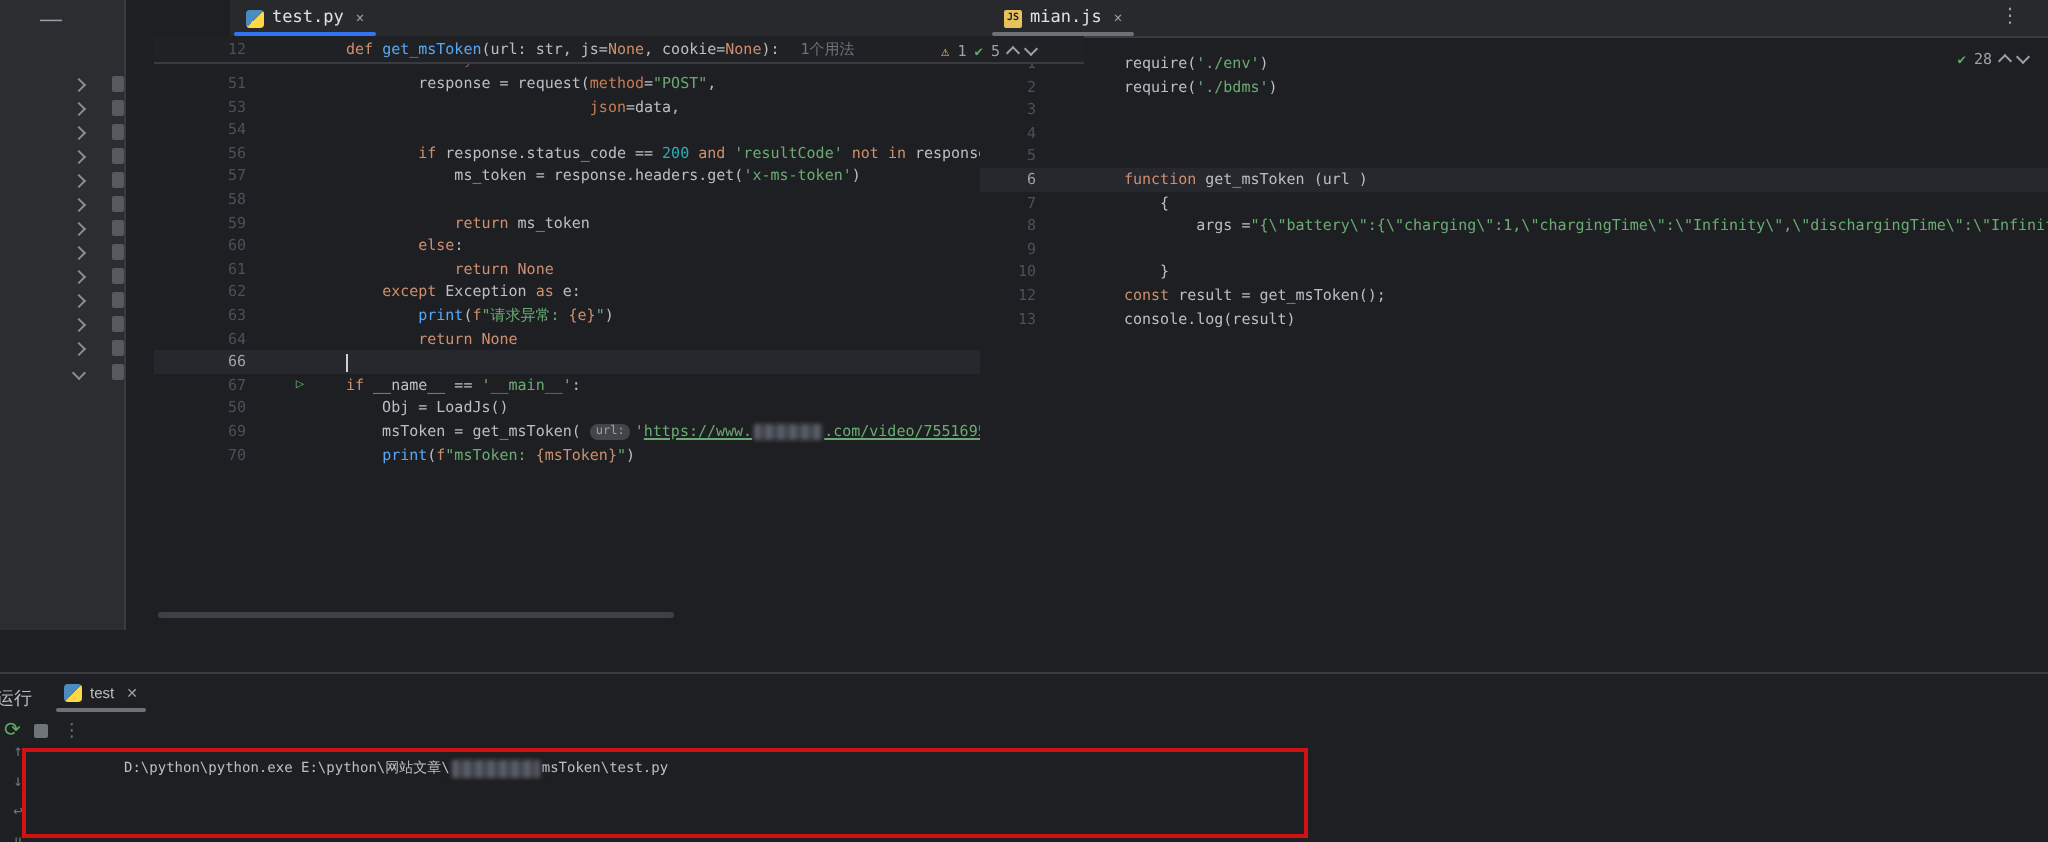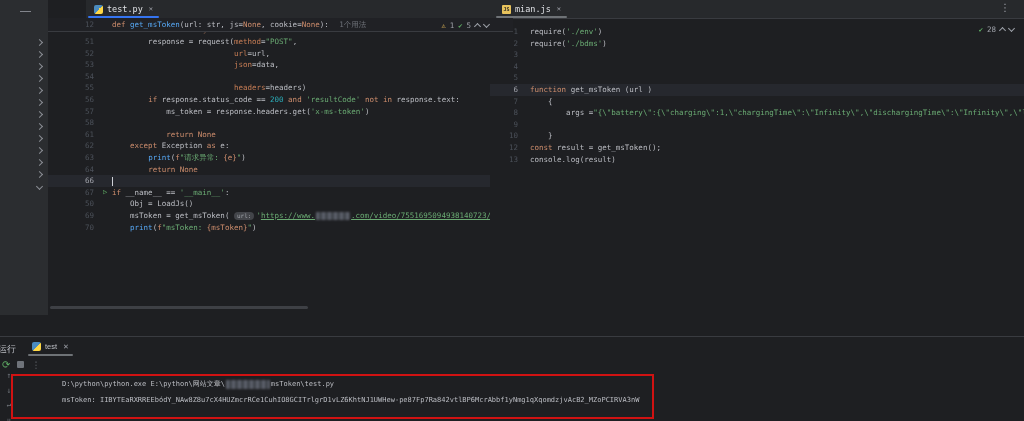--- a/index.html
+++ b/index.html
@@ -10,42 +10,42 @@
   
   #project-strip{position:absolute;left:0;top:0;width:62px;height:315px;background:#2b2d30;border-right:1px solid #393b40;}
   #strip-min{position:absolute;left:20px;top:4px;color:#9da0a8;font-size:11px;cursor:default;}
   .trow{position:relative;height:12px;display:flex;align-items:center;}
   .chev{width:4px;height:4px;border-right:1.2px solid #8a8d93;border-bottom:1.2px solid #8a8d93;
         transform:rotate(-45deg);margin-left:37px;flex:none;}
   .chev.exp{transform:rotate(45deg);}
   .treefrag{width:6px;height:8px;background:#56595f;border-radius:1px;margin-left:auto;margin-right:0px;flex:none;}
   
   .pane{position:absolute;top:0;height:315px;background:#1e1f22;}
-  #left-pane{left:48px;width:427px;border-right:7px solid #fde047;padding-left:38px;}
+  #left-pane{left:77px;width:427px;border-right:7px solid #fde047;padding-left:38px;}
   #right-pane{left:490px;width:534px;}
   .tabbar{position:relative;height:18px;background:#27292c;border-bottom:1px solid #393b40;}
   .tab{position:absolute;top:0;height:18px;display:inline-flex;align-items:center;gap:4px;padding:0 8px;}
   .tab .ttl{font-size:8.5px;color:#dfe1e5;}
   .close{font-size:7px;color:#9da0a8;margin-left:2px;}
   .ul{position:absolute;left:2px;right:2px;bottom:0;height:2px;border-radius:1px;}
   .ul.blue{background:#3574f0;}
   .ul.gray{background:#6e7276;}
   .kebab{position:absolute;top:2px;color:#9da0a8;font-size:10px;letter-spacing:0;}
   .py-icon{width:9px;height:9px;border-radius:2px;background:linear-gradient(135deg,#4b8bbe 0 50%,#ffd845 50% 100%);flex:none;}
   .js-icon{width:9px;height:9px;border-radius:1px;background:#e8c35c;color:#1e1f22;font-size:5px;font-weight:bold;
            display:flex;align-items:center;justify-content:center;flex:none;}
   
   .inspect{position:absolute;display:flex;align-items:center;gap:4px;font-size:7.5px;color:#9da0a8;z-index:5;}
   .warnico{color:#f2c55c;font-size:7px;}
   .okico{color:#5fad65;font-size:7px;}
   .ichev{width:4px;height:4px;border-right:1.2px solid #9da0a8;border-bottom:1.2px solid #9da0a8;display:inline-block;}
   .ichev.up{transform:rotate(-135deg);margin-top:2px;}
   .ichev.dn{transform:rotate(45deg);margin-bottom:2px;}
   
-  .crow{display:flex;height:11.6px;line-height:11.6px;align-items:center;}
+  .crow{display:flex;height:11.6px;line-height:11.6px;align-items:center;gap:16px;}
   .crow.cur{background:#26282e;}
   .gut{flex:none;text-align:right;color:#4b5059;padding-right:4px;}
   #left-lines .gut,#sticky .gut{width:46px;}
   #right-lines .gut{width:28px;}
   .crow.cur .gut{color:#a1a3ab;}
   .slot{flex:none;text-align:center;}
   #left-lines .slot,#sticky .slot{width:14px;}
   #right-lines .slot{width:8px;}
   .runico{color:#5fad65;font-size:7px;line-height:11px;}
   .code{margin:0;white-space:pre;font:inherit;}
@@ -173,52 +173,52 @@
     <div id="partial-line">
         <pre class="code tk-k">try:</pre>
       </div>
     <div id="left-lines">
         <div class="crow">
           <span class="gut">51</span>
           <span class="slot"></span>
           <pre class="code"><span class="tk-p">        response = request(</span><span class="tk-pa">method</span><span class="tk-p">=</span><span class="tk-s">"POST"</span><span class="tk-p">,</span></pre>
         </div>
         <div class="crow">
-          <span class="gut">52</span>
-          <span class="slot"></span>
-          <pre class="code"><span class="tk-p">                           </span><span class="tk-pa">url</span><span class="tk-p">=url,</span></pre>
-        </div>
-        <div class="crow">
           <span class="gut">53</span>
           <span class="slot"></span>
           <pre class="code"><span class="tk-p">                           </span><span class="tk-pa">json</span><span class="tk-p">=data,</span></pre>
         </div>
         <div class="crow">
           <span class="gut">54</span>
           <span class="slot"></span>
         </div>
         <div class="crow">
-          <span class="gut">55</span>
-          <span class="slot"></span>
-          <pre class="code"><span class="tk-p">                           </span><span class="tk-pa">headers</span><span class="tk-p">=headers)</span></pre>
-        </div>
-        <div class="crow">
           <span class="gut">56</span>
           <span class="slot"></span>
           <pre class="code"><span class="tk-p">        </span><span class="tk-k">if</span><span class="tk-p"> response.status_code == </span><span class="tk-num">200</span><span class="tk-p"> </span><span class="tk-k">and</span><span class="tk-p"> </span><span class="tk-s">'resultCode'</span><span class="tk-p"> </span><span class="tk-k">not</span><span class="tk-p"> </span><span class="tk-k">in</span><span class="tk-p"> response.text:</span></pre>
         </div>
         <div class="crow">
           <span class="gut">57</span>
           <span class="slot"></span>
           <pre class="code"><span class="tk-p">            ms_token = response.headers.get(</span><span class="tk-s">'x-ms-token'</span><span class="tk-p">)</span></pre>
         </div>
         <div class="crow">
           <span class="gut">58</span>
           <span class="slot"></span>
           <pre class="code"></pre>
+        </div>
+        <div class="crow">
+          <span class="gut">59</span>
+          <span class="slot"></span>
+          <pre class="code"><span class="tk-p">            </span><span class="tk-k">return</span><span class="tk-p"> ms_token</span></pre>
+        </div>
+        <div class="crow">
+          <span class="gut">60</span>
+          <span class="slot"></span>
+          <pre class="code"><span class="tk-p">        </span><span class="tk-k">else</span><span class="tk-p">:</span></pre>
         </div>
         <div class="crow">
           <span class="gut">61</span>
           <span class="slot"></span>
           <pre class="code"><span class="tk-p">            </span><span class="tk-k">return</span><span class="tk-p"> </span><span class="tk-k">None</span></pre>
         </div>
         <div class="crow">
           <span class="gut">62</span>
           <span class="slot"></span>
           <pre class="code"><span class="tk-p">    </span><span class="tk-k">except</span><span class="tk-p"> Exception </span><span class="tk-k">as</span><span class="tk-p"> e:</span></pre>
@@ -357,21 +357,18 @@
     <div id="console-left">
         <span class="cico">↑</span>
         <span class="cico">↓</span>
         <span class="cico">↩</span>
         <span class="cico">⇊</span>
       </div>
     <div id="console-out">
         <div class="outline">
           <pre class="code"><span class="tk-p">D:\python\python.exe E:\python\网站文章\</span><span class="tk-blur" style="width: 44px;"></span><span class="tk-p">msToken\test.py</span></pre>
         </div>
-        <div class="outline">
-          <pre class="code"><span class="tk-p">msToken: IIBYTEaRXRREEbódY_NAw8Z8u7cX4HUZmcrRCe1CuhIO8GCITrlgrD1vLZ6KhtNJ1UWHew-pe87Fp7Ra842vtlBP6McrAbbf1yNmg1qXqomdzjvAcB2_MZoPCIRVA3nW</span></pre>
-        </div>
       </div>
     <div id="exit-line">进程已结束，退出代码为 0</div>
     <div id="red-rect"></div>
   </div>
 
 </div>
 
 </body></html>

